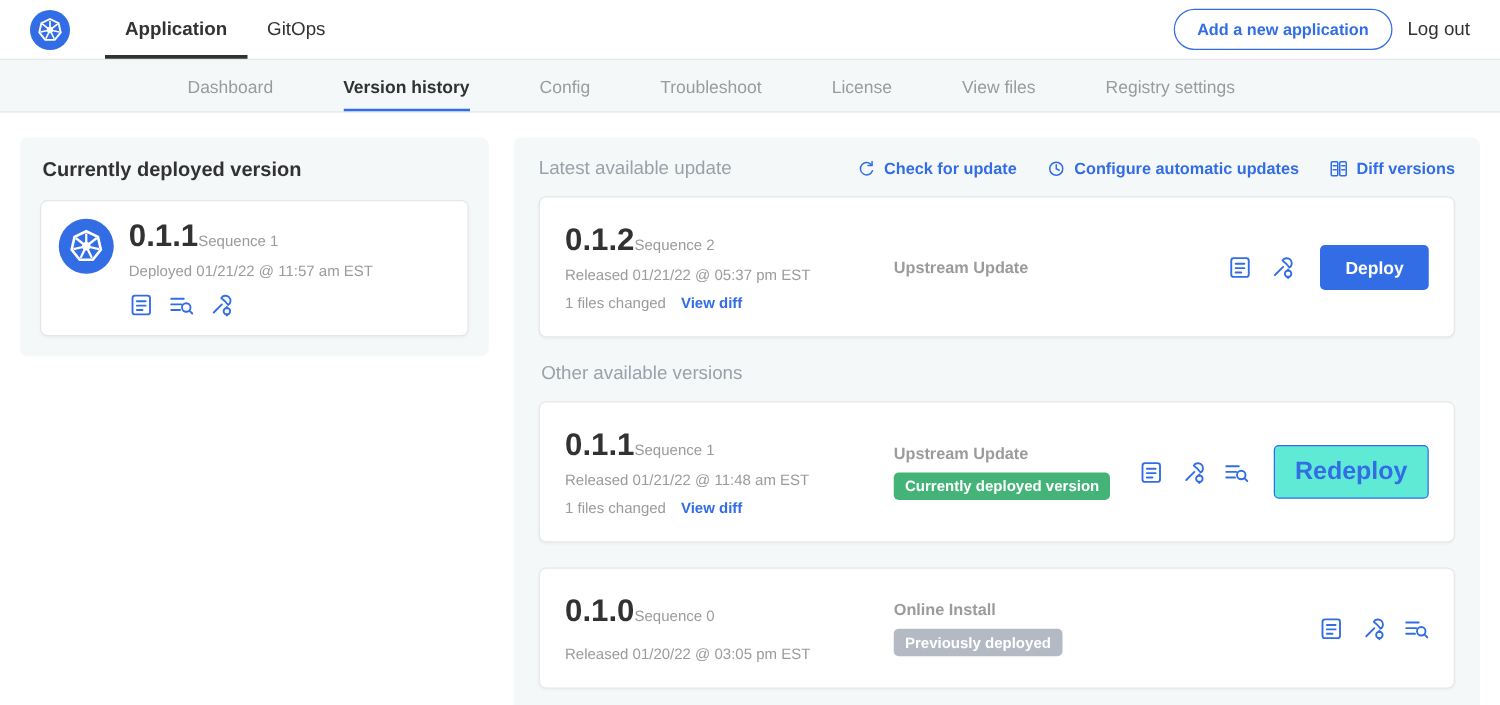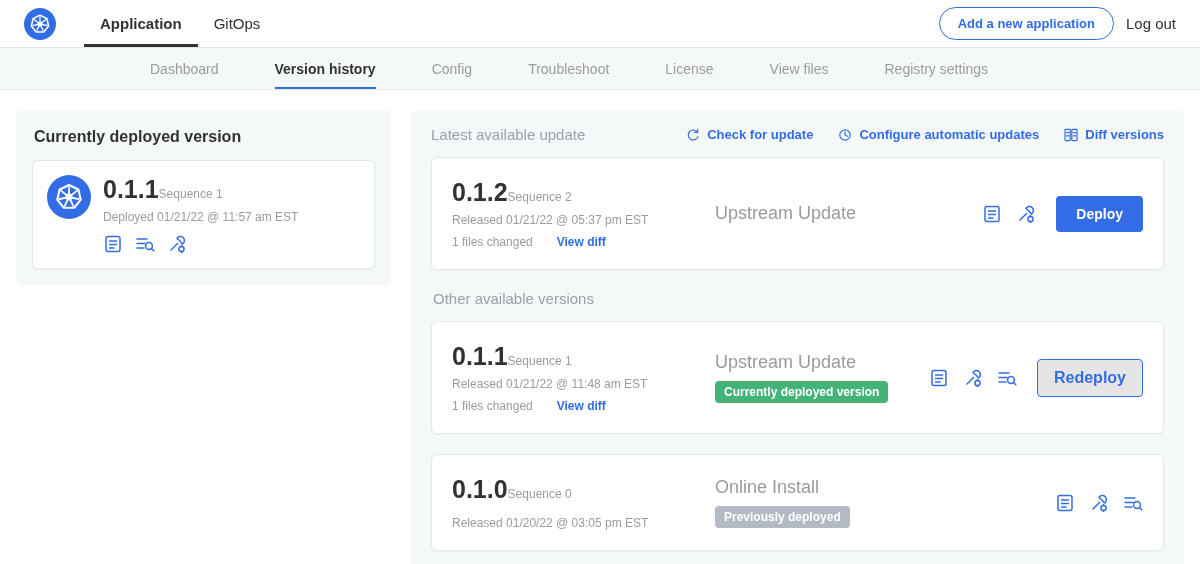--- a/index.html
+++ b/index.html
@@ -48,26 +48,26 @@
   
   .right-panel{flex:1;padding:16px 20px 20px;}
   .right-head{display:flex;align-items:center;justify-content:space-between;margin-bottom:14px;}
   .section-label{font-size:15px;color:#9aa1a9;font-weight:500;}
   .head-actions{display:flex;gap:24px;align-items:center;}
   .link-action{display:flex;align-items:flex-start;gap:6px;font-size:13px;font-weight:bold;color:var(--accent);cursor:pointer;}
   .link-action .icon{width:16px;height:16px;}
   .release-card{display:flex;align-items:center;padding:20px;}
   .release-left{width:245px;flex-shrink:0;}
   .release-mid{flex:1;padding-left:18px;}
-  .src-label{font-size:18px;font-weight:normal;color:var(--muted);}
-  .files-line{display:flex;gap:24px;align-items:baseline;margin-top:8px;}
+  .src-label{font-size:13px;font-weight:bold;color:var(--muted);}
+  .files-line{display:flex;gap:12px;align-items:baseline;margin-top:8px;}
   .view-diff{font-size:12px;font-weight:bold;color:var(--accent);cursor:pointer;}
   .release-right{display:flex;align-items:center;gap:14px;padding-left:12px;}
   .deploy-btn{background:var(--accent);color:#fff;border:none;font-weight:bold;font-size:14px;border-radius:4px;padding:10px 20px;cursor:pointer;margin-left:6px;font-family:inherit;}
-  .redeploy-btn{background:#e5e5e5;color:var(--accent);border:1px solid var(--accent);font-weight:bold;font-size:16px;border-radius:4px;padding:9px 16px;cursor:pointer;margin-left:6px;font-family:inherit;}
+  .redeploy-btn{background:#5eead4;color:var(--accent);border:1px solid var(--accent);font-weight:bold;font-size:20px;border-radius:4px;padding:9px 16px;cursor:pointer;margin-left:6px;font-family:inherit;}
   .badge{display:inline-block;margin-top:8px;font-size:12px;font-weight:bold;color:#fff;border-radius:4px;padding:4px 9px;}
   .badge-green{background:var(--green);}
   .badge-gray{background:var(--gray-badge);}
   .other-label{margin:20px 2px 14px;}
   .stack{display:flex;flex-direction:column;gap:20px;}
 </style>
 </head>
 <body>
 
 <header class="topbar">

